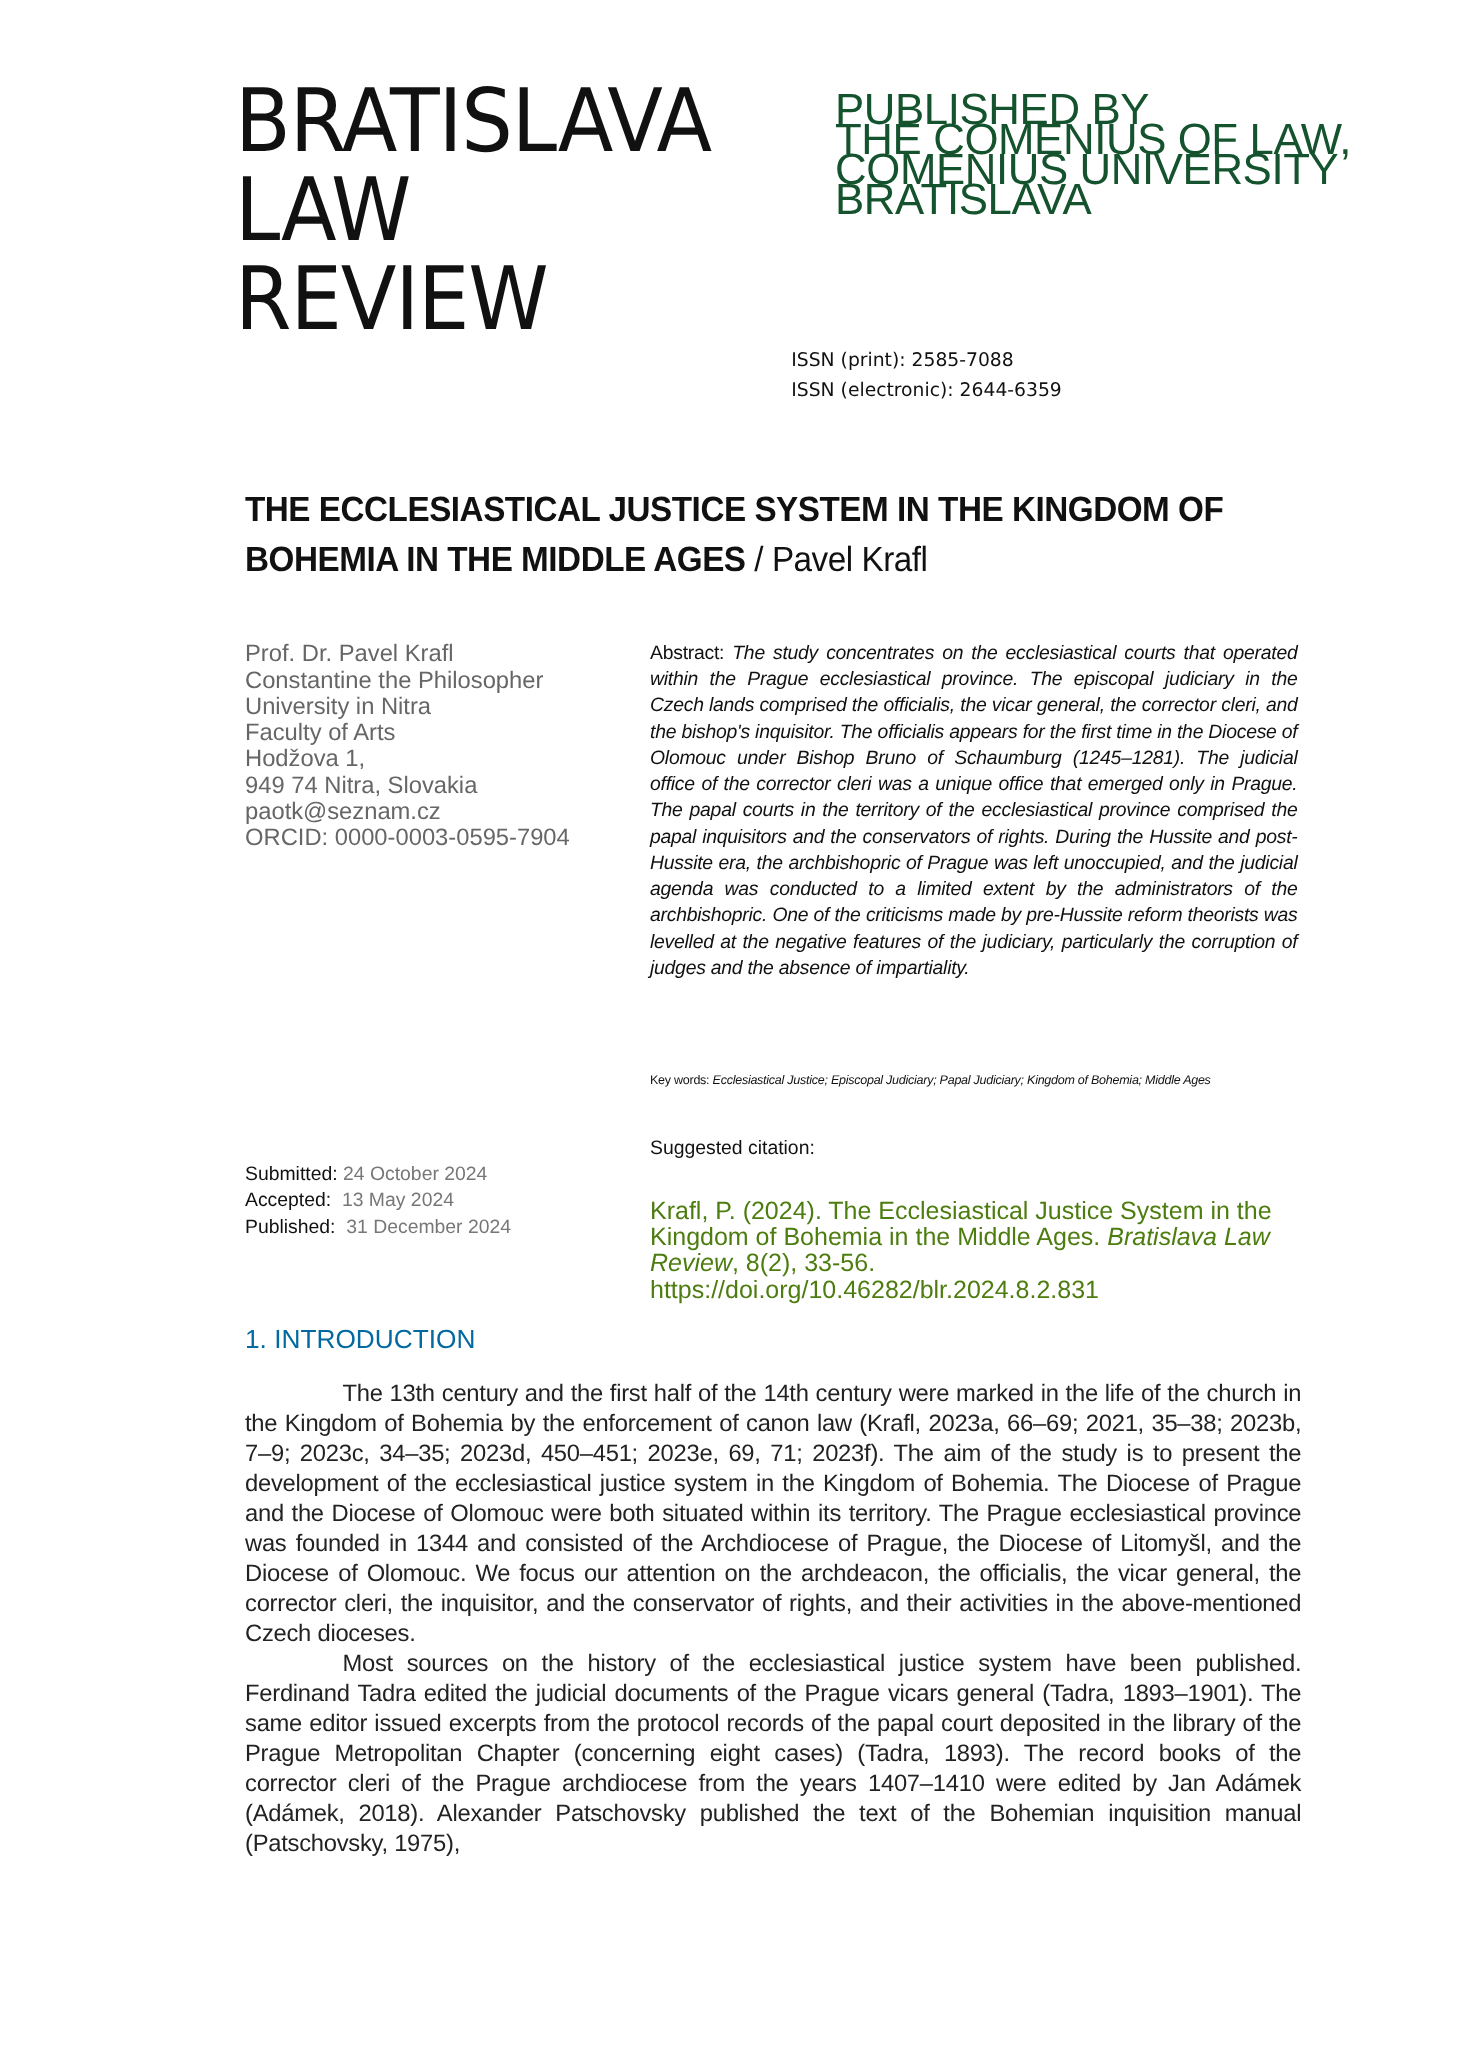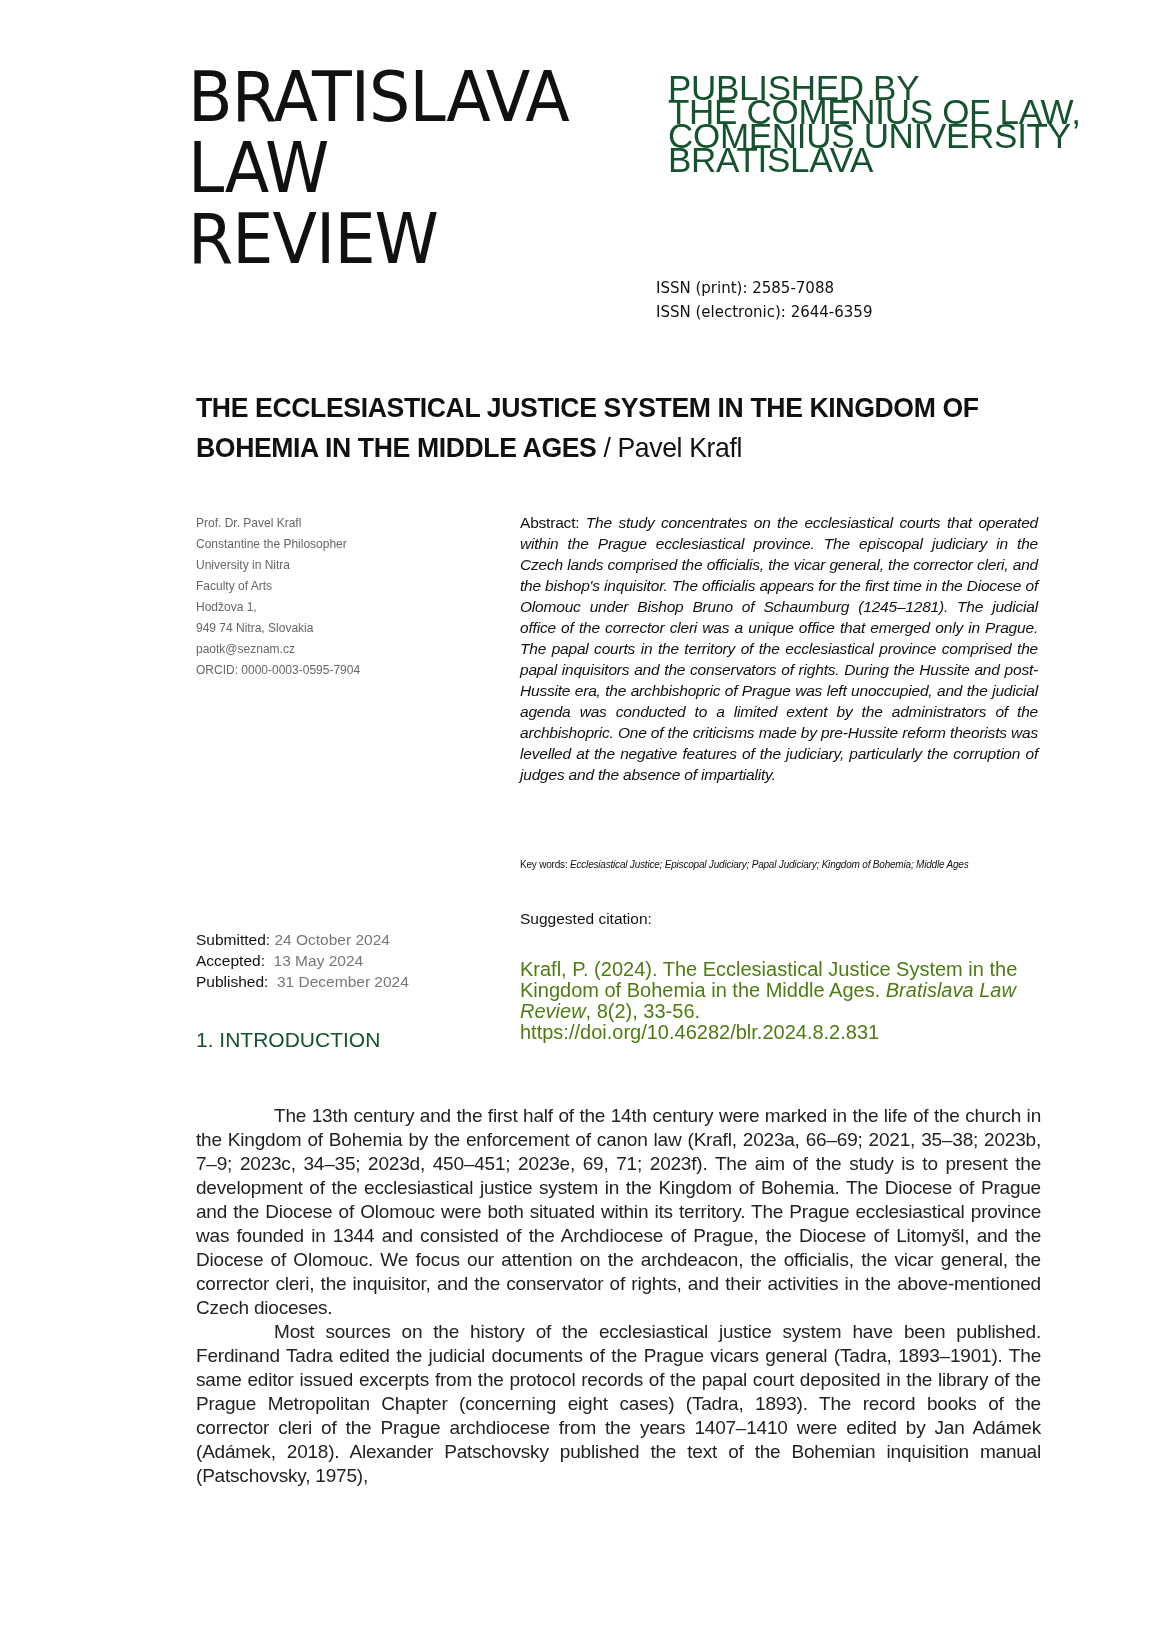--- a/index.html
+++ b/index.html
@@ -1,34 +1,34 @@
 <!DOCTYPE html>
 <html><head>
   <meta charset="utf-8">
   <style>
     html, body { margin: 0; padding: 0; background: #ffffff; }
     body { width: 1166px; height: 1652px; position: relative; overflow: hidden; color: #111; font-family: "Liberation Sans", sans-serif; }
     .masthead { position: absolute; left: 188px; top: 62px; font-family: "DejaVu Sans", sans-serif; font-weight: 200; font-size: 70px; line-height: 71px; letter-spacing: -1px; color: #111; transform: scaleX(0.93); transform-origin: left top; }
     .masthead div { white-space: nowrap; font-weight: normal; -webkit-text-stroke: 0; }
     .publisher { position: absolute; left: 668px; top: 76px; font-family: "Liberation Sans", sans-serif; font-size: 35px; line-height: 24px; color: #14532d; letter-spacing: -0.3px; }
     .publisher div { white-space: nowrap; }
-    .issn { position: absolute; left: 656px; top: 276px; font-family: "DejaVu Sans", sans-serif; font-size: 15px; line-height: 24px; color: #111; }
+    .issn { position: absolute; left: 633px; top: 276px; font-family: "DejaVu Sans", sans-serif; font-size: 15px; line-height: 24px; color: #111; }
     .title { position: absolute; left: 196px; top: 388px; font-family: "Liberation Sans", sans-serif; font-weight: bold; font-size: 28px; line-height: 40px; letter-spacing: -0.4px; color: #111; width: 880px; transform: scaleX(0.95); transform-origin: left top; }
     .title .author { font-weight: normal; }
-    .affil { position: absolute; left: 196px; top: 513px; font-size: 12px; line-height: 21px; color: #666; font-family: "Liberation Sans", sans-serif; width: 260px; }
+    .affil { position: absolute; left: 196px; top: 513px; font-size: 19px; line-height: 21px; color: #666; font-family: "Liberation Sans", sans-serif; width: 260px; }
     .affil div { white-space: nowrap; }
     .abstract { position: absolute; left: 520px; top: 512px; width: 518px; font-size: 15.5px; line-height: 21px; text-align: justify; color: #111; font-family: "Liberation Sans", sans-serif; letter-spacing: -0.2px; }
     .abstract em { font-style: italic; }
     .keywords { position: absolute; left: 520px; top: 854px; width: 518px; font-size: 10px; line-height: 21px; text-align: justify; color: #111; letter-spacing: -0.2px; }
     .citation-label { position: absolute; left: 520px; top: 908px; font-size: 15.5px; line-height: 21px; color: #111; }
     .citation { position: absolute; left: 520px; top: 959px; width: 520px; font-size: 20px; line-height: 21px; color: #4d7c0f; }
     .dates { position: absolute; left: 196px; top: 929px; font-size: 15.5px; line-height: 21px; color: #222; }
     .dates .lab { color: #111; }
     .dates .val { color: #777; }
-    .section { position: absolute; left: 196px; top: 1026px; font-size: 21px; line-height: 28px; color: #14532d; }
+    .section { position: absolute; left: 196px; top: 1058px; font-size: 21px; line-height: 28px; color: #0369a1; }
     .body { position: absolute; left: 196px; top: 1064px; width: 845px; font-size: 19px; line-height: 24px; text-align: justify; color: #222; letter-spacing: -0.2px; margin-top: 40px; }
     .body p { margin: 0; text-indent: 78px; }
   </style>
 </head>
 <body>
 
 <div class="masthead">
   <div>BRATISLAVA</div>
   <div>LAW</div>
   <div>REVIEW</div>

